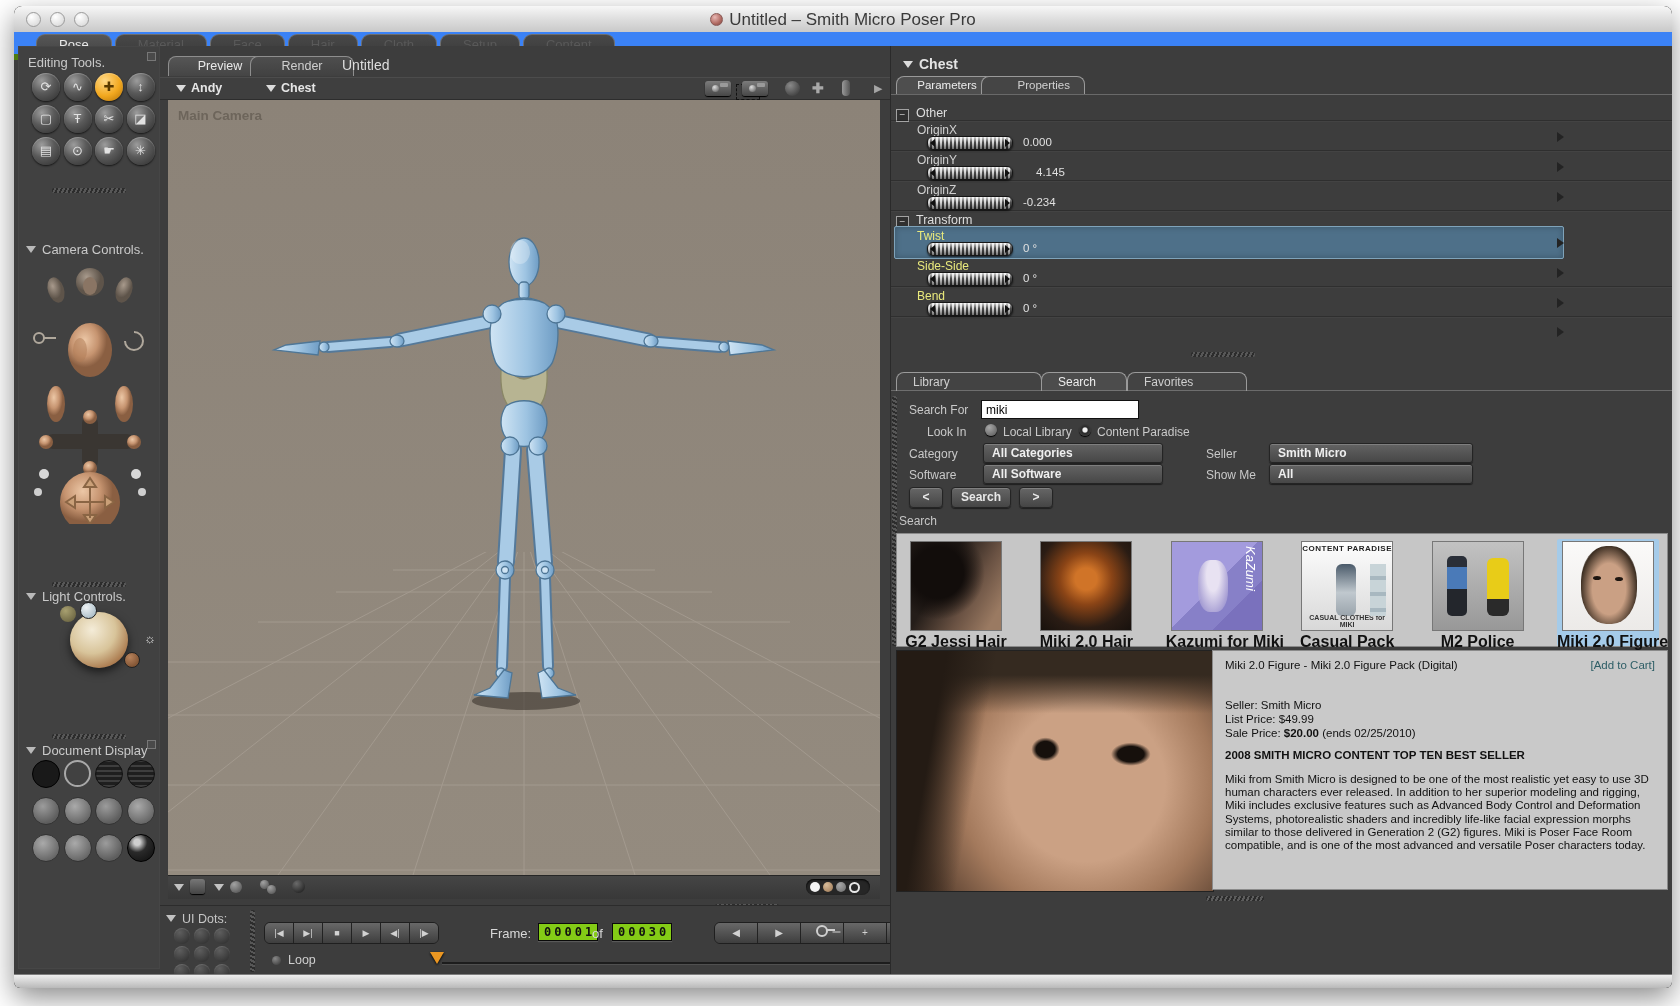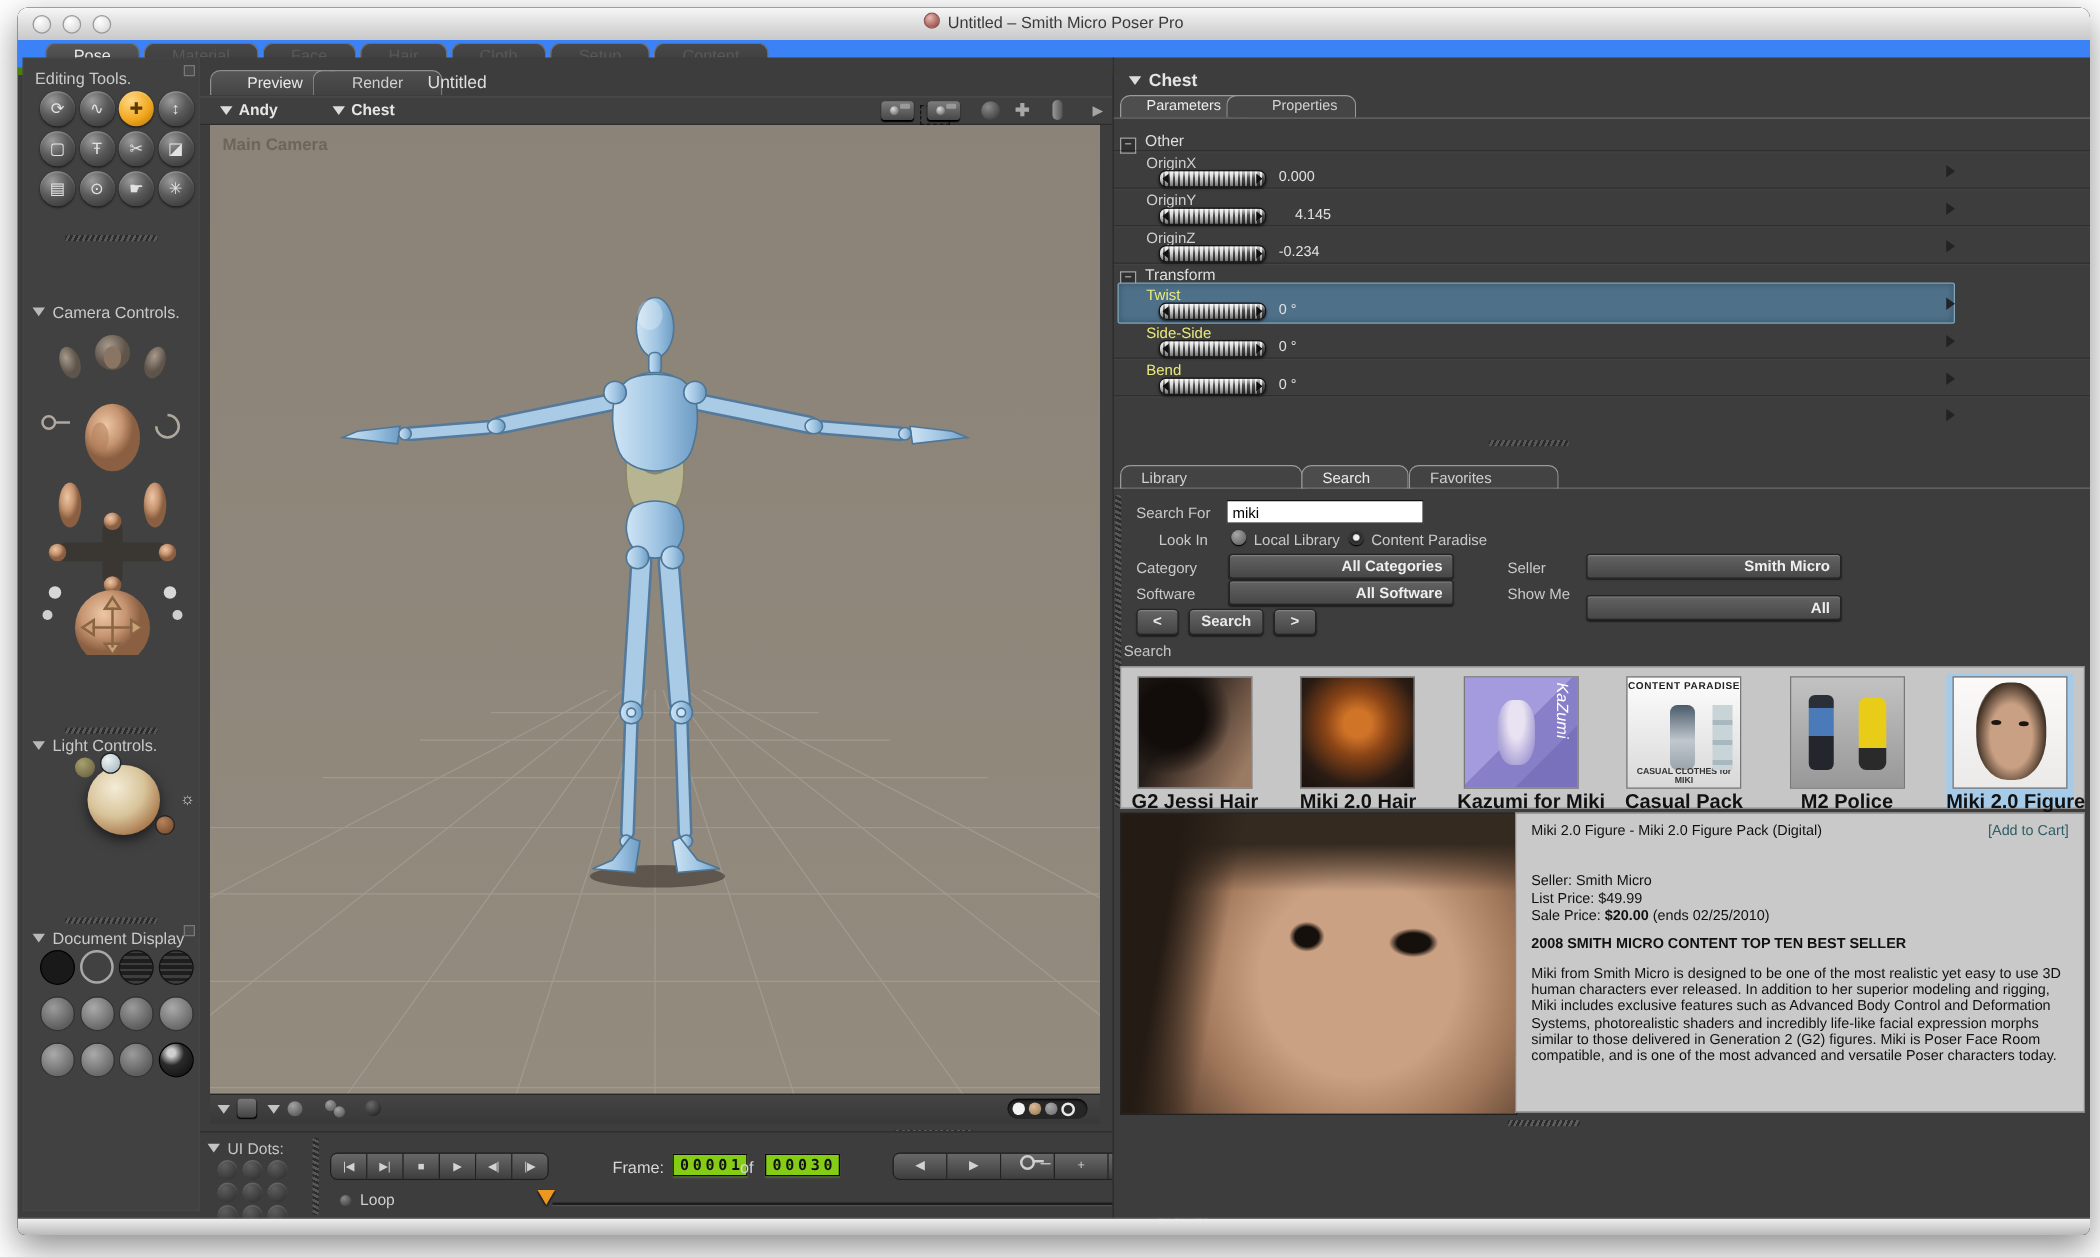--- a/index.html
+++ b/index.html
@@ -3,21 +3,21 @@
 <meta charset="utf-8">
 <style>
   html,body{margin:0;padding:0;background:#fff;width:1680px;height:1006px;font-family:"Liberation Sans",sans-serif;-webkit-font-smoothing:antialiased;}
   #page{position:relative;width:1680px;height:1006px;overflow:hidden;background:#fff;}
   #window{position:absolute;left:14px;top:6px;width:1658px;height:982px;border-radius:8px 8px 6px 6px;
     box-shadow:0 10px 28px rgba(0,0,0,.45);background:#3d3d3d;overflow:hidden;}
   
   .titlebar{position:absolute;left:0;top:0;right:0;height:26px;background:linear-gradient(#f7f7f7,#dcdcdc 55%,#c9c9c9);border-bottom:1px solid #8a8a8a;border-radius:8px 8px 0 0;}
   .traffic{position:absolute;left:12px;top:6px;display:flex;gap:9px;}
   .tl-btn{width:13px;height:13px;border-radius:50%;border:1px solid #9a9a9a;background:radial-gradient(circle at 35% 30%,#fff,#d2d2d2);}
-  .title-wrap{position:absolute;left:0;right:0;top:4px;text-align:center;font-size:13px;color:#3a3a3a;}
+  .title-wrap{position:absolute;left:0;right:0;top:4px;text-align:center;font-size:17px;color:#3a3a3a;}
   .app-icon{display:inline-block;width:11px;height:11px;border-radius:50%;background:radial-gradient(circle at 35% 30%,#e8b8b4,#b06a62 60%,#7c4440);vertical-align:-1px;margin-right:6px;border:1px solid #8a5a56;}
   
   .maintabs{position:absolute;left:0;top:26px;right:0;height:22px;background:#3b82f6;border-bottom:6px solid #4d7c0f;display:flex;align-items:flex-end;padding-left:22px;text-align:right;}
   .mtab{height:19px;line-height:19px;padding:0 22px;margin-right:3px;border:1px solid #6d6d6d;border-bottom:none;border-radius:9px 9px 0 0;background:linear-gradient(#484848,#3c3c3c);color:#595959;font-size:13px;}
   .mtab.active{background:linear-gradient(#565656,#454545);color:#e8e8e8;}
   
   .sidebar{position:absolute;left:4px;top:40px;width:142px;height:923px;background:#414141;border-right:1px solid #2c2c2c;box-shadow:inset 0 0 0 1px rgba(255,255,255,.03);}
   .panel-title{position:absolute;font-size:13px;color:#c9c9c9;white-space:nowrap;}
   .tri{display:inline-block;width:0;height:0;border-left:5px solid transparent;border-right:5px solid transparent;border-top:7px solid #b9b9b9;margin-right:6px;vertical-align:1px;}
   .cornerbox{position:absolute;width:7px;height:7px;border:1px solid #777;background:#4a4a4a;}
@@ -103,21 +103,21 @@
   .rowsep{position:absolute;left:0;width:782px;height:1px;background:rgba(0,0,0,.22);box-shadow:0 1px 0 rgba(255,255,255,.035);}
   .hl-row{position:absolute;left:3px;top:180px;width:668px;height:31px;background:#4e7089;border:1px solid #7fa3ba;border-radius:2px;box-shadow:inset 0 0 6px rgba(0,0,0,.25);}
   
   .ltab{position:absolute;top:326px;height:18px;line-height:18px;border:1px solid #9a9a9a;border-bottom:none;border-radius:8px 8px 0 0;font-size:12px;color:#cfcfcf;background:#434343;padding:0 16px;}
   .ltab.active{color:#ededed;background:#4c4c4c;}
   .ltabline{position:absolute;left:0;top:344px;width:782px;height:1px;background:#9a9a9a;opacity:.5;}
   .flabel{position:absolute;font-size:12px;color:#c9c9c9;}
   .sinput{position:absolute;left:90px;top:354px;width:148px;height:17px;background:#fff;border:1px solid #111;font-size:12px;font-family:"Liberation Sans",sans-serif;padding:0 4px;color:#000;}
   .radio{position:absolute;width:12px;height:12px;border-radius:50%;background:radial-gradient(circle at 35% 30%,#a8a8a8,#555);box-shadow:0 1px 1px #000;}
   .radio.sel{background:radial-gradient(circle at 50% 50%,#f2f2f2 0 24%,#2a2a2a 38%,#4a4a4a);}
-  .dropdown{position:absolute;height:18px;line-height:18px;border-radius:3px;border:1px solid #242424;background:linear-gradient(#636363,#474747);box-shadow:inset 0 1px 0 rgba(255,255,255,.18),0 1px 1px rgba(0,0,0,.5);color:#efefef;font-size:12px;font-weight:bold;padding:0 8px;text-align:right;}
+  .dropdown{position:absolute;height:18px;line-height:18px;border-radius:3px;border:1px solid #242424;background:linear-gradient(#636363,#474747);box-shadow:inset 0 1px 0 rgba(255,255,255,.18),0 1px 1px rgba(0,0,0,.5);color:#efefef;font-size:12px;font-weight:bold;padding:0 8px;}
   .sbtn{position:absolute;top:441px;height:19px;line-height:19px;text-align:center;border-radius:4px;border:1px solid #242424;background:linear-gradient(#666,#454545);box-shadow:inset 0 1px 0 rgba(255,255,255,.18),0 1px 1px rgba(0,0,0,.5);color:#e8e8e8;font-size:12px;font-weight:bold;}
   .results-label{position:absolute;left:8px;top:468px;font-size:12px;color:#c6c6c6;}
   .resultstrip{position:absolute;left:5px;top:487px;width:772px;height:114px;background:#c6c6c6;border:1px solid #8a8a8a;display:flex;justify-content:space-between;padding:5px 8px 0 8px;box-sizing:border-box;}
   .rescell{width:102px;text-align:center;}
   .rescell.sel{background:#a5cbe9;border-radius:2px;}
   .thumb{width:90px;height:88px;margin:2px auto 2px auto;border:1px solid #777;position:relative;overflow:hidden;}
   .reslbl{font-size:16px;color:#111;white-space:nowrap;font-weight:bold;}
   .t1{background:radial-gradient(circle at 30% 35%,#120d0b 0 30%,transparent 55%),linear-gradient(120deg,#241d19 35%,#6a5243 65%,#9a7a62 90%);}
   .t2{background:radial-gradient(circle at 50% 42%,#d07428 0 16%,#8a4416 38%,#2a1c14 72%,#17110d);}
   .t3{background:linear-gradient(135deg,#a39bdd 0 48%,#8780c8 48% 72%,#7a71bd 72%);}
@@ -512,21 +512,21 @@
     <div class="radio sel" style="left:188px;top:378px"></div>
     <div class="flabel" style="left:206px;top:379px">Content Paradise</div>
 
     <div class="flabel" style="left:18px;top:401px">Category</div>
     <div class="dropdown" style="left:92px;top:397px;width:162px">All Categories</div>
     <div class="flabel" style="left:315px;top:401px">Seller</div>
     <div class="dropdown" style="left:378px;top:397px;width:186px">Smith Micro</div>
     <div class="flabel" style="left:18px;top:422px">Software</div>
     <div class="dropdown" style="left:92px;top:418px;width:162px">All Software</div>
     <div class="flabel" style="left:315px;top:422px">Show Me</div>
-    <div class="dropdown" style="left:378px;top:430px;width:186px">All</div>
+    <div class="dropdown" style="left:378px;top:418px;width:186px">All</div>
 
     <div class="sbtn" style="left:18px;width:32px">&lt;</div>
     <div class="sbtn" style="left:60px;width:58px">Search</div>
     <div class="sbtn" style="left:128px;width:32px">&gt;</div>
 
     <div class="results-label">Search</div>
 
     <div class="resultstrip">
       <div class="rescell">
         <div class="thumb t1"></div>

